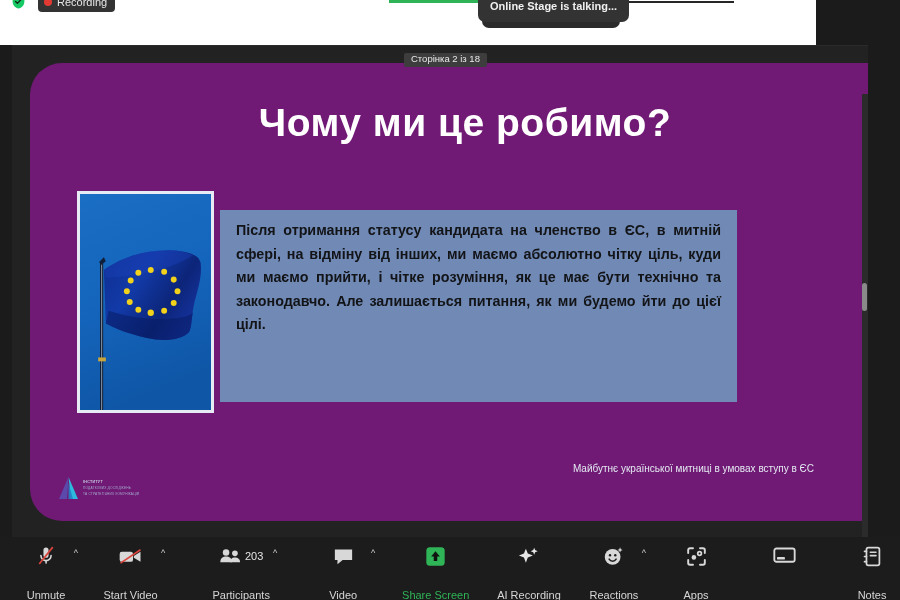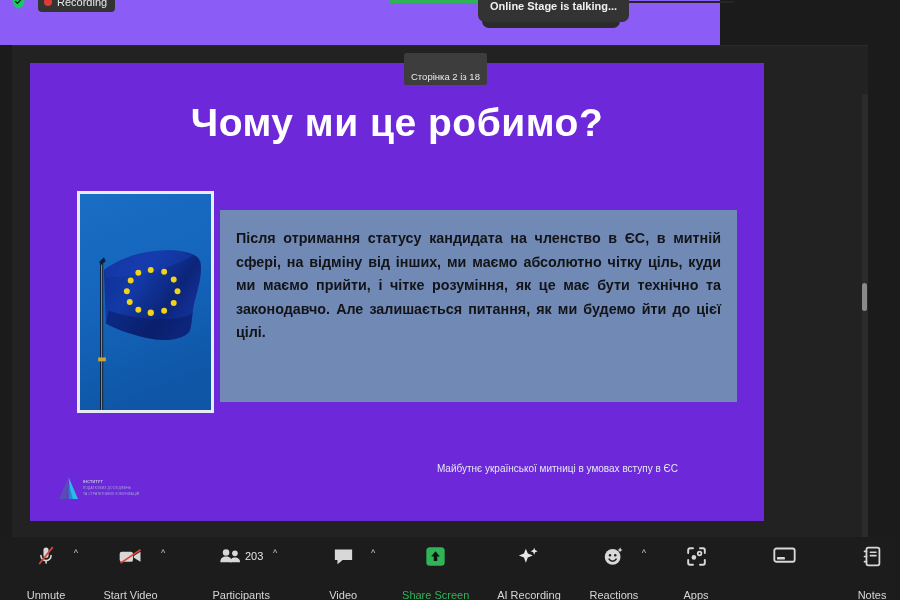--- a/index.html
+++ b/index.html
@@ -6,22 +6,22 @@
   html, body {
     width: 900px; height: 600px;
     background: #1c1c1c;
     font-family: "Liberation Sans", sans-serif;
     overflow: hidden;
   }
   #app { position: relative; width: 900px; height: 600px; background: #1b1b1b; }
 
   
   .topbar {
-    position: absolute; left: 0; top: 0; width: 720px; height: 45px;
-    background: #8b5cf6;
+    position: absolute; left: 0; top: 0; width: 816px; height: 45px;
+    background: #ffffff;
     padding-left: 24px;
   }
   .green-speak-line {
     position: absolute; left: 389px; top: 0px; width: 112px; height: 3px;
     background: #2eb457;
   }
   .topline-dark {
     position: absolute; left: 501px; top: 1px; width: 233px; height: 2px;
     background: #262626;
   }
@@ -48,28 +48,29 @@
     background: #2b2b2b; border-radius: 0 0 7px 7px;
   }
 
   
   .stage {
     position: absolute; left: 12px; top: 45px; width: 856px; height: 492px;
     background: #222222;
     border-top: 1px solid #2a2a2a;
   }
   .slide {
-    position: absolute; left: 18px; top: 17px; width: 734px; height: 458px;
-    background: #6d28d9;
+    position: absolute; left: 18px; top: 17px; width: 870px; height: 458px;
+    background: #701a75;
     overflow: hidden;
+    border-radius: 32px;
   }
   .page-pill {
     position: absolute; left: 404px; top: 53px; z-index: 20;
     background: #3d3d3d; color: #e9e9e9;
-    font-size: 9.5px; padding: 18px 7px 3px 7px; border-radius: 2px;
+    font-size: 9.5px; padding: 0 7px 3px 7px; border-radius: 2px;
     white-space: nowrap;
   }
 
   .slide-title {
     position: absolute; left: 0; top: 38px; width: 100%;
     text-align: center; color: #ffffff;
     font-size: 39px; font-weight: bold; letter-spacing: 0.5px;
   }
 
   
@@ -78,21 +79,21 @@
     border: 3px solid #e7ecf4;
     background: #1560b8;
     overflow: hidden;
   }
   .photo svg { display: block; width: 100%; height: 100%; }
 
   
   .textbox {
     position: absolute; left: 190px; top: 147px; width: 517px; height: 192px;
     background: #7189b5;
-    padding: 17px 16px 10px 16px;
+    padding: 9px 16px 10px 16px;
   }
   .textbox p {
     color: #121417; font-size: 14.3px; line-height: 23.5px;
     text-align: justify; font-weight: bold;
   }
 
   
   .slide-footer {
     position: absolute; right: 86px; bottom: 47px;
     color: #e4e9f2; font-size: 10px; font-weight: normal; white-space: nowrap;

